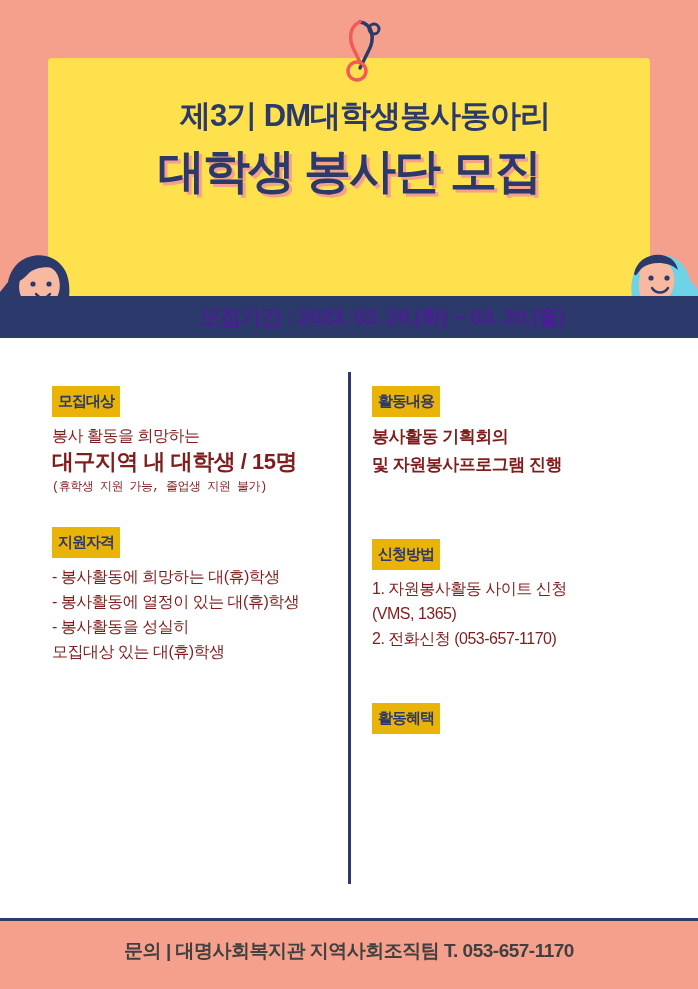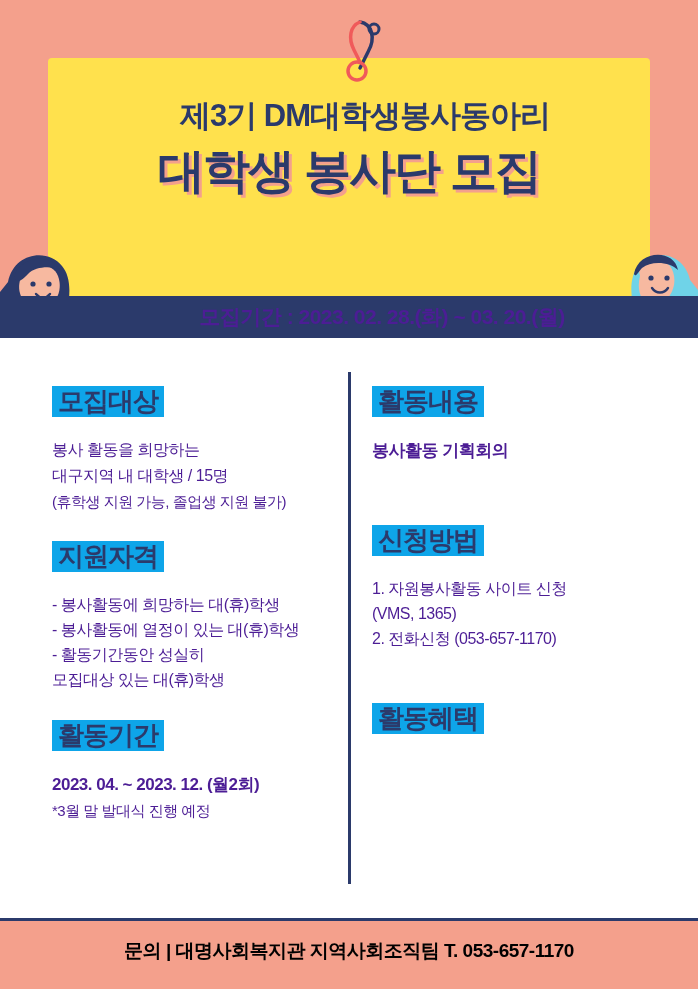--- a/index.html
+++ b/index.html
@@ -138,70 +138,71 @@
     position: absolute;
     left: 372px;
     top: 386px;
     width: 300px;
   }
 
   .block { margin-bottom: 28px; }
 
   .hl {
     display: inline-block;
-    background: #0ea5e9;
+    background: #eab308;
     color: #2b3a6b;
-    font-size: 26px;
+    font-size: 15px;
     font-weight: bold;
     letter-spacing: -1px;
     padding: 2px 6px 3px 6px;
     line-height: 26px;
   }
 
   .lines {
-    margin-top: 20px;
-    color: #4c1d95;
+    margin-top: 6px;
+    color: #7f1d1d;
   }
   .ln {
     font-size: 16px;
     line-height: 25px;
     letter-spacing: -0.5px;
     white-space: nowrap;
   }
   .ln.big {
-    font-size: 16px;
-    font-weight: normal;
+    font-size: 22px;
+    font-weight: bold;
     line-height: 28px;
   }
   .ln.med {
     font-size: 17px;
     font-weight: bold;
     line-height: 28px;
   }
   .ln.small {
-    font-size: 15px;
+    font-size: 12px;
     line-height: 23px;
+    font-family: Liberation Mono, monospace;
   }
 
   
   .footer-rule {
     position: absolute;
     left: 0;
     top: 918px;
     width: 698px;
     height: 3px;
     background: #2b3a6b;
   }
   .footer-text {
     position: absolute;
     left: 0;
     top: 938px;
     width: 698px;
     text-align: center;
-    color: #000000;
+    color: #404040;
     font-size: 19px;
     font-weight: bold;
     letter-spacing: -0.5px;
     white-space: nowrap;
   }
 </style>
 </head>
 <body>
 
 <div class="poster">
@@ -255,41 +256,35 @@
         <div class="ln big">대구지역 내 대학생 / 15명</div>
         <div class="ln small">(휴학생 지원 가능, 졸업생 지원 불가)</div>
       </div>
     </div>
 
     <div class="block">
       <span class="hl">지원자격</span>
       <div class="lines">
         <div class="ln">- 봉사활동에 희망하는 대(휴)학생</div>
         <div class="ln">- 봉사활동에 열정이 있는 대(휴)학생</div>
-        <div class="ln">- 활동기간동안 성실히</div>
+        <div class="ln">- 봉사활동을 성실히</div>
         <div class="ln">  모집대상 있는 대(휴)학생</div>
       </div>
     </div>
 
-    <div class="block">
-      <span class="hl">활동기간</span>
-      <div class="lines">
-        <div class="ln med">2023. 04. ~ 2023. 12. (월2회)</div>
-        <div class="ln small">*3월 말 발대식 진행 예정</div>
-      </div>
-    </div>
 
   </div>
 
   <div class="col-right">
 
     <div class="block">
       <span class="hl">활동내용</span>
       <div class="lines">
         <div class="ln med">봉사활동 기획회의</div>
+        <div class="ln med">및 자원봉사프로그램 진행</div>
       </div>
     </div>
 
     <div class="block" style="margin-top:60px">
       <span class="hl">신청방법</span>
       <div class="lines">
         <div class="ln">1. 자원봉사활동 사이트 신청</div>
         <div class="ln">    (VMS, 1365)</div>
         <div class="ln">2. 전화신청 (053-657-1170)</div>
       </div>

